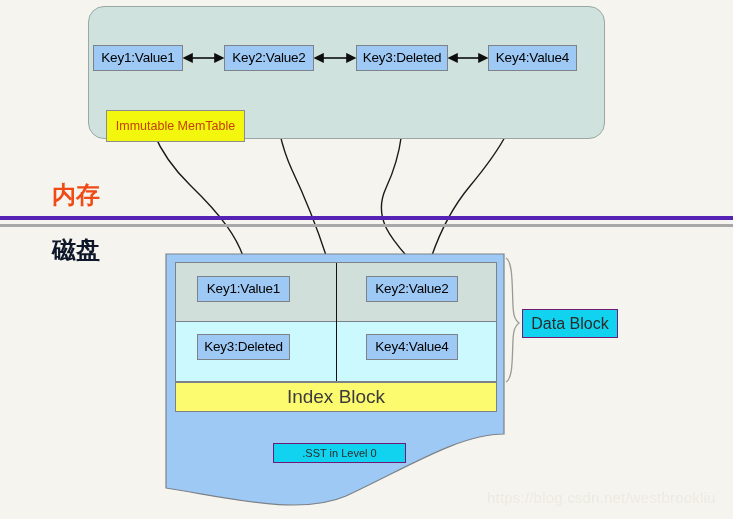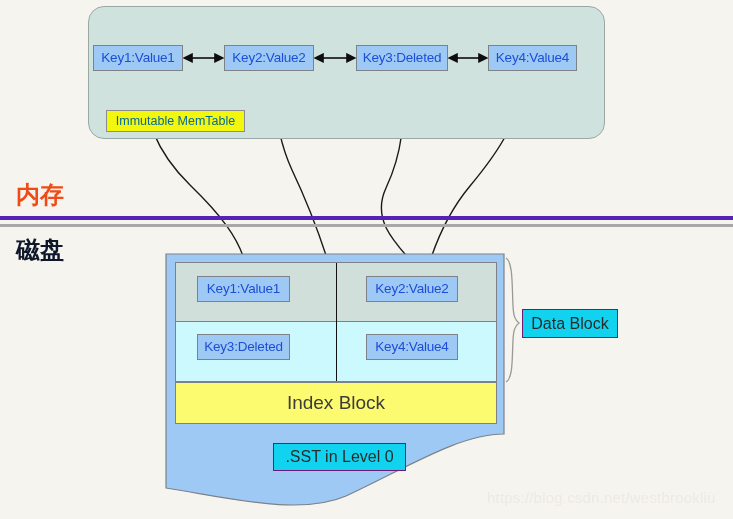--- a/index.html
+++ b/index.html
@@ -37,21 +37,21 @@
     height: 133px;
     background: #cfe2dd;
     border: 1px solid #9aa8a5;
     border-radius: 16px;
     box-sizing: border-box;
   }
   .kv-box {
     position: absolute;
     background: #9ec9f5;
     border: 1px solid #7d8288;
-    color: #1d4ed8;
+    color: #000000;
     font-size: 13.5px;
     line-height: 1;
     display: flex;
     align-items: center;
     justify-content: center;
     box-sizing: border-box;
     white-space: nowrap;
     letter-spacing: -0.2px;
   }
   .mem-box {
@@ -61,39 +61,40 @@
   #mem-box-0 { left: 93px;  width: 90px; }
   #mem-box-1 { left: 224px; width: 90px; }
   #mem-box-2 { left: 356px; width: 92px; }
   #mem-box-3 { left: 488px; width: 89px; }
 
   .memtable-label {
     position: absolute;
     left: 106px;
     top: 110px;
     width: 139px;
-    height: 22px;
+    height: 32px;
     background: #f2f70d;
     border: 1px solid #8d8d8d;
-    color: #0369a1;
+    color: #c2410c;
     font-size: 12.5px;
     display: flex;
     align-items: center;
     justify-content: center;
     box-sizing: border-box;
     white-space: nowrap;
   }
 
   
   .region-label {
     position: absolute;
     font-size: 24px;
     font-weight: bold;
     line-height: 1;
     white-space: nowrap;
+    margin-left: 36px;
   }
   #label-memory {
     left: 16px;
     top: 183px;
     color: #f04b16;
   }
   #label-disk {
     left: 16px;
     top: 238px;
     color: #0f172a;
@@ -160,21 +161,21 @@
   #sst-box-0 { left: 197px; top: 276px; width: 93px; }
   #sst-box-1 { left: 366px; top: 276px; width: 92px; }
   #sst-box-2 { left: 197px; top: 334px; width: 93px; }
   #sst-box-3 { left: 366px; top: 334px; width: 92px; }
 
   .index-block {
     position: absolute;
     left: 175px;
     top: 382px;
     width: 322px;
-    height: 42px;
+    height: 30px;
     background: #fcfa6e;
     border: 1px solid #7d8288;
     box-sizing: border-box;
     display: flex;
     align-items: center;
     justify-content: center;
     color: #3c3c3c;
     font-size: 19px;
     white-space: nowrap;
   }
@@ -187,22 +188,22 @@
     display: flex;
     align-items: center;
     justify-content: center;
     box-sizing: border-box;
     white-space: nowrap;
   }
   #sst-level-label {
     left: 273px;
     top: 443px;
     width: 133px;
-    height: 28px;
-    font-size: 16px;
+    height: 20px;
+    font-size: 11px;
   }
   #datablock-label {
     left: 522px;
     top: 309px;
     width: 96px;
     height: 29px;
     font-size: 16px;
   }
 
   .watermark {

